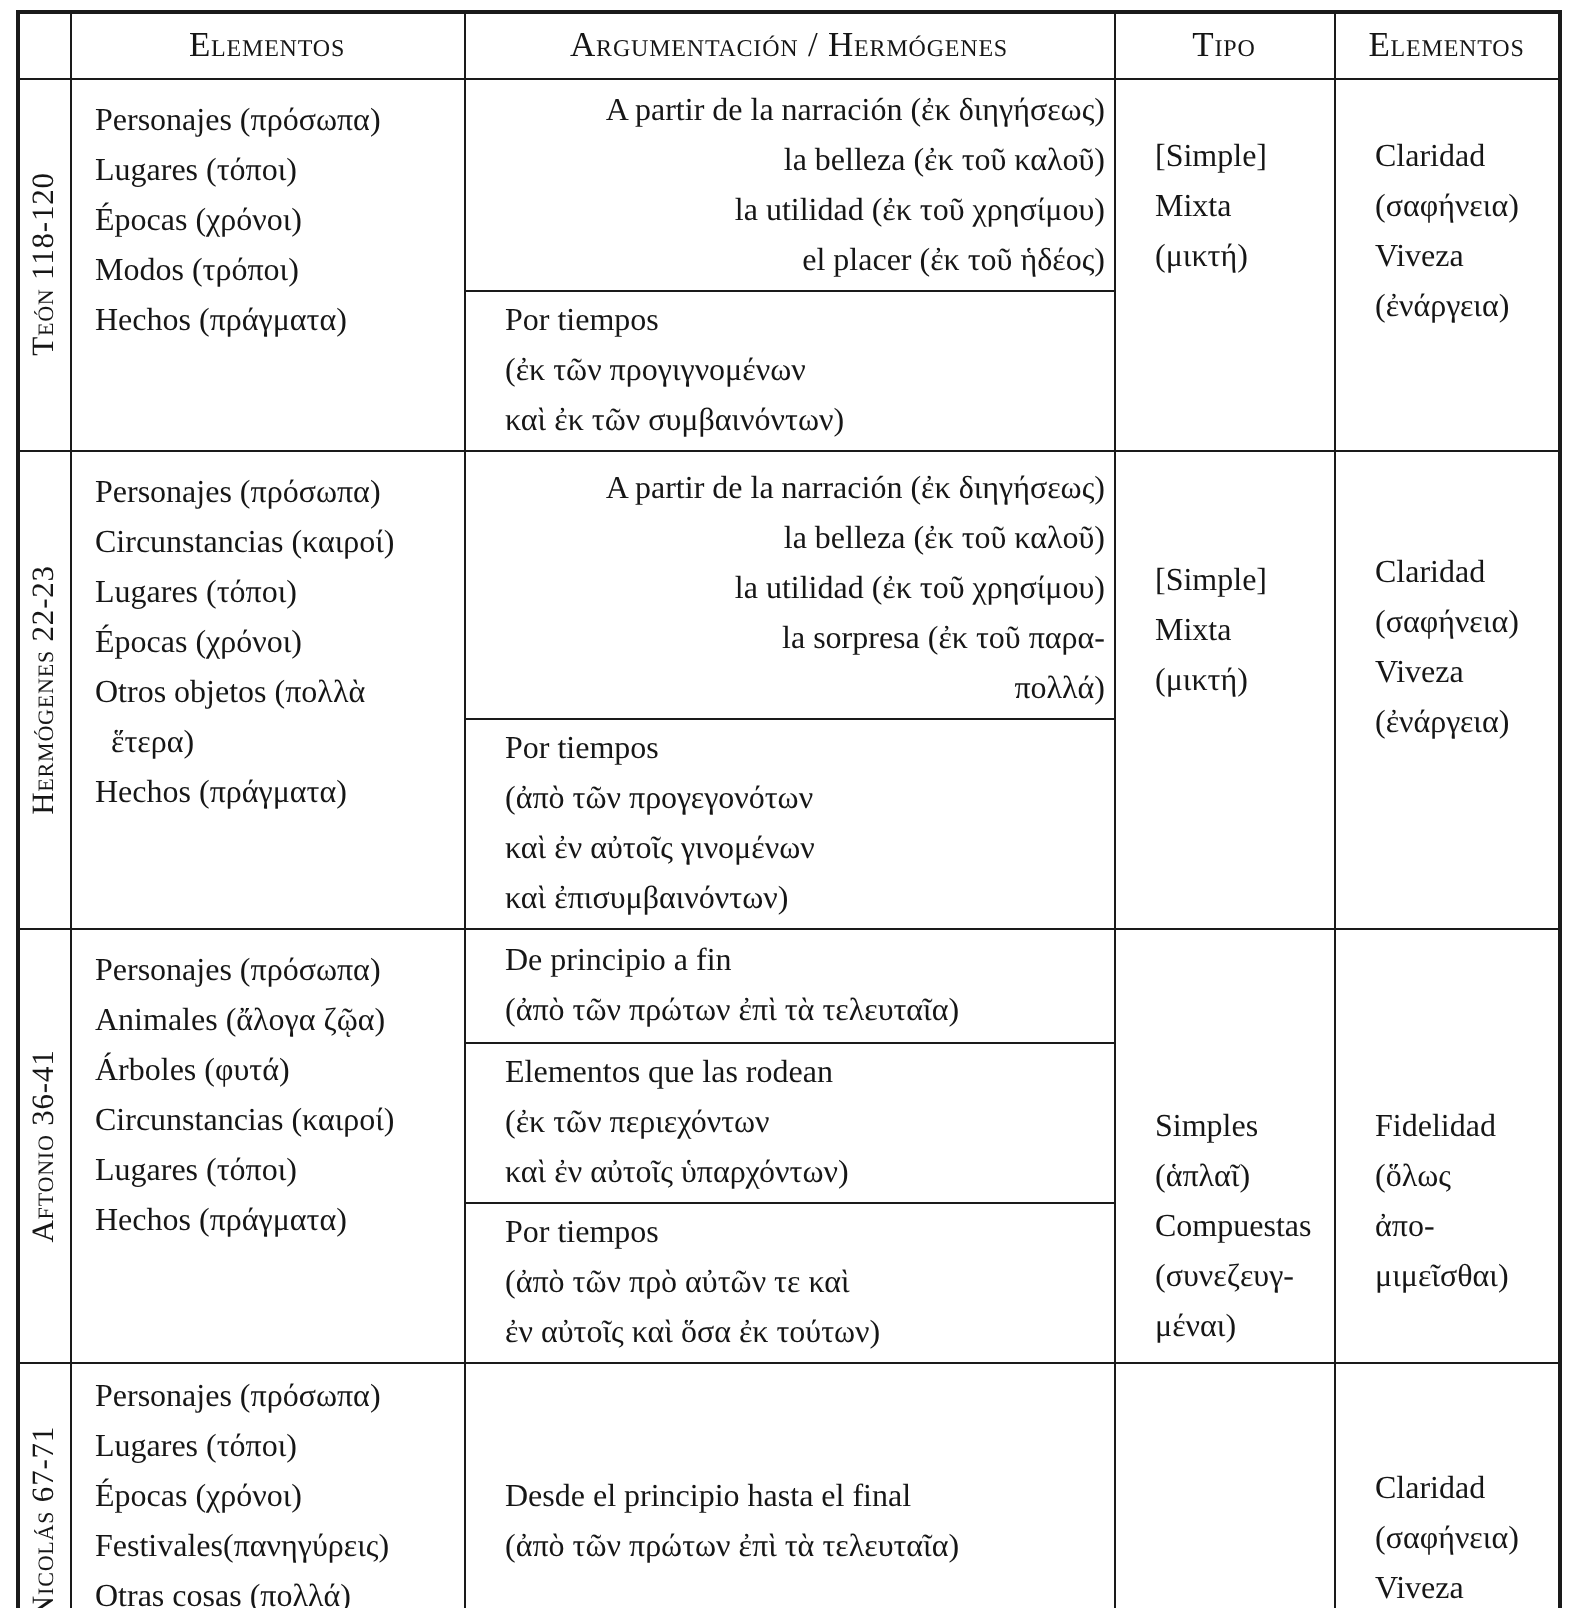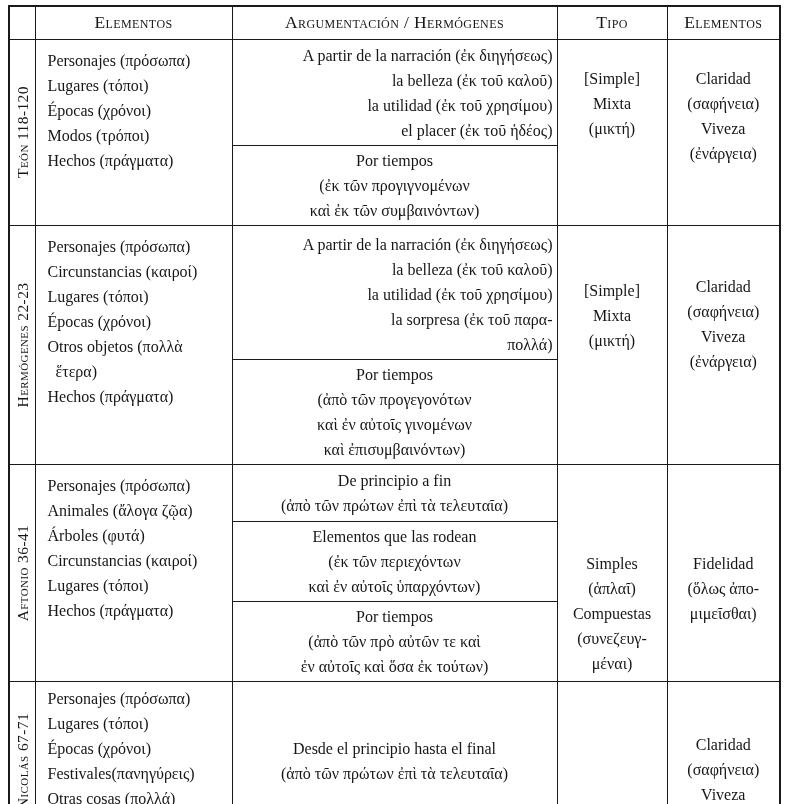--- a/index.html
+++ b/index.html
@@ -26,21 +26,21 @@
     transform:translate(-50%,-50%) rotate(-90deg);
     white-space:nowrap; font-variant:small-caps; font-size:15.5px;
     letter-spacing:0.4px;
   }
   
   td.el {
     vertical-align:top; text-align:left;
     padding:8px 4px 4px 12px; white-space:pre;
   }
   
-  td.ctr { text-align:center; white-space:pre-line; padding:2px 7px; }
+  td.ctr { text-align:left; white-space:pre-line; padding:2px 20px; }
   
   td.hang { vertical-align:top; text-align:right; padding:3px 4px 2px 20px; }
   .hang-rest  { padding-left:85px;  white-space:pre-line; }
   .hang-rest2 { padding-left:133px; white-space:pre-line; }
 </style>
 </head>
 <body>
 
 <div class="page">
 <table class="ek">

